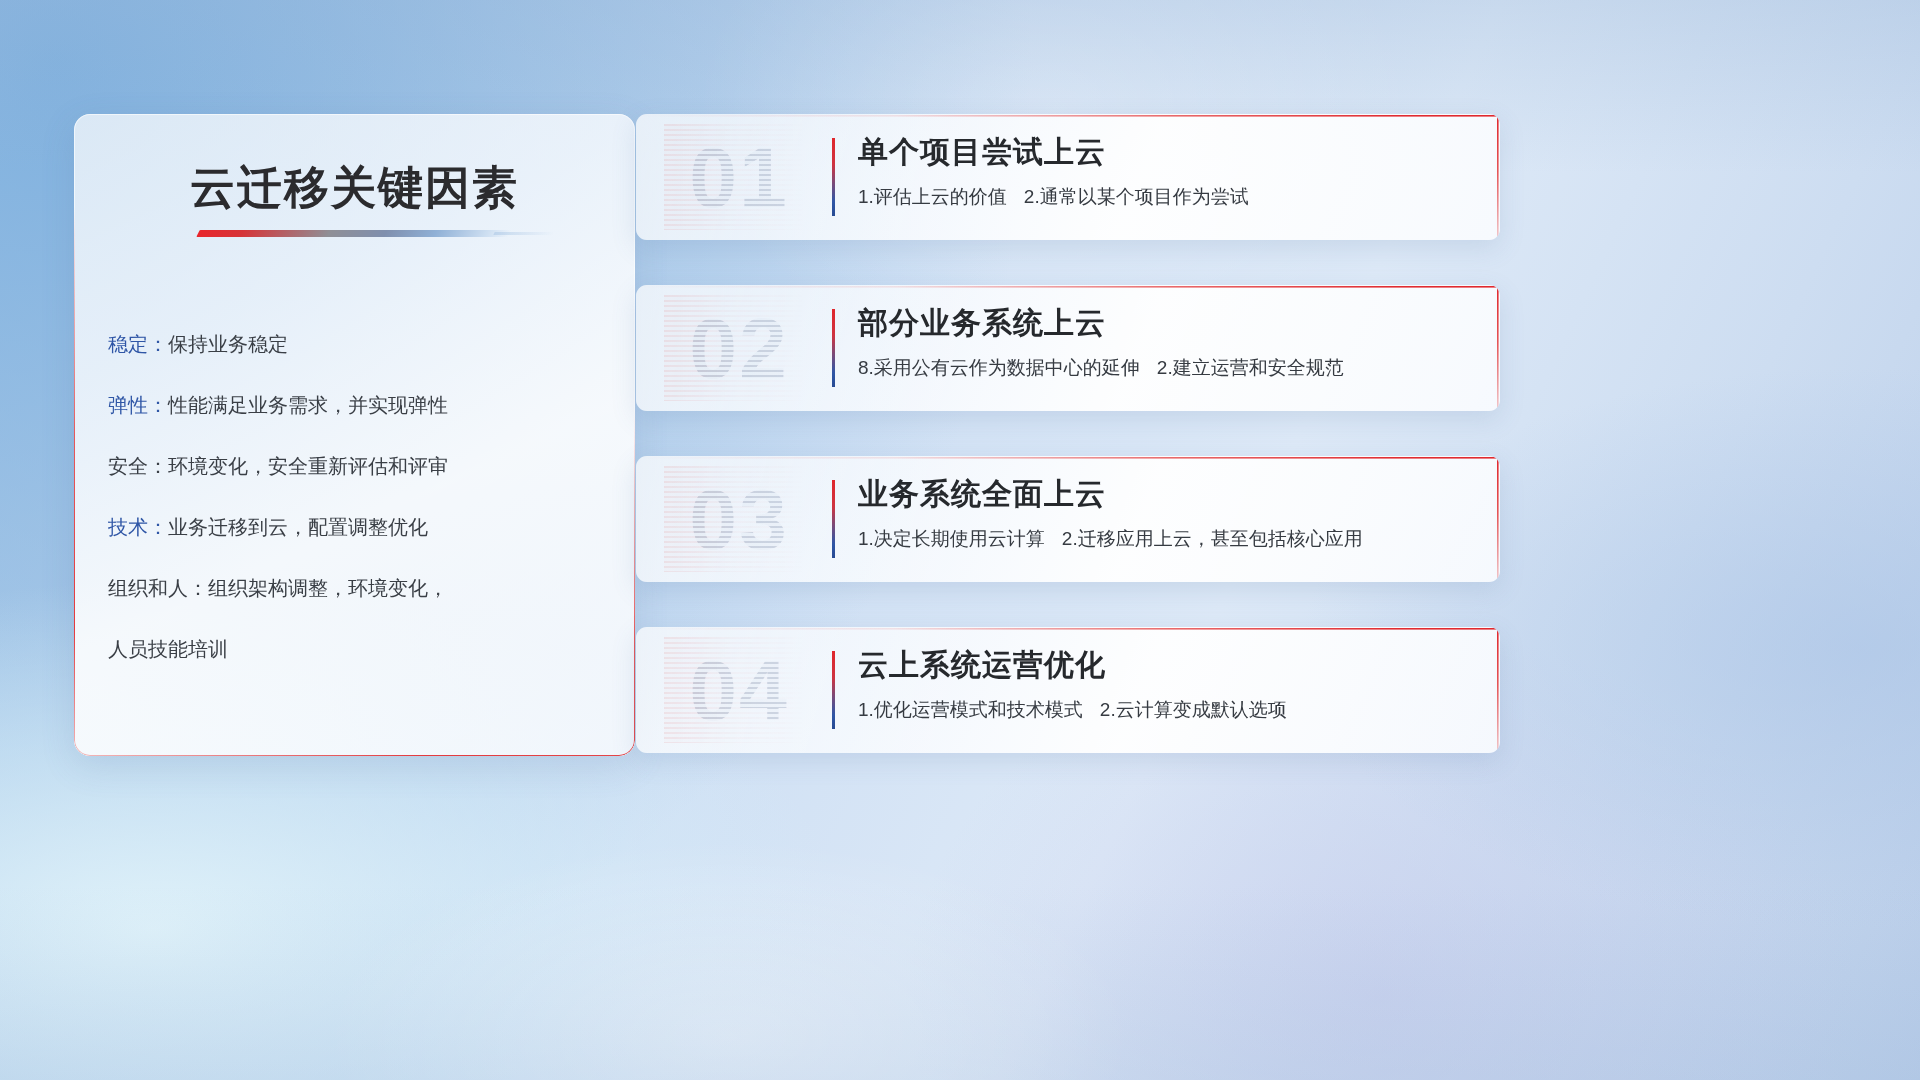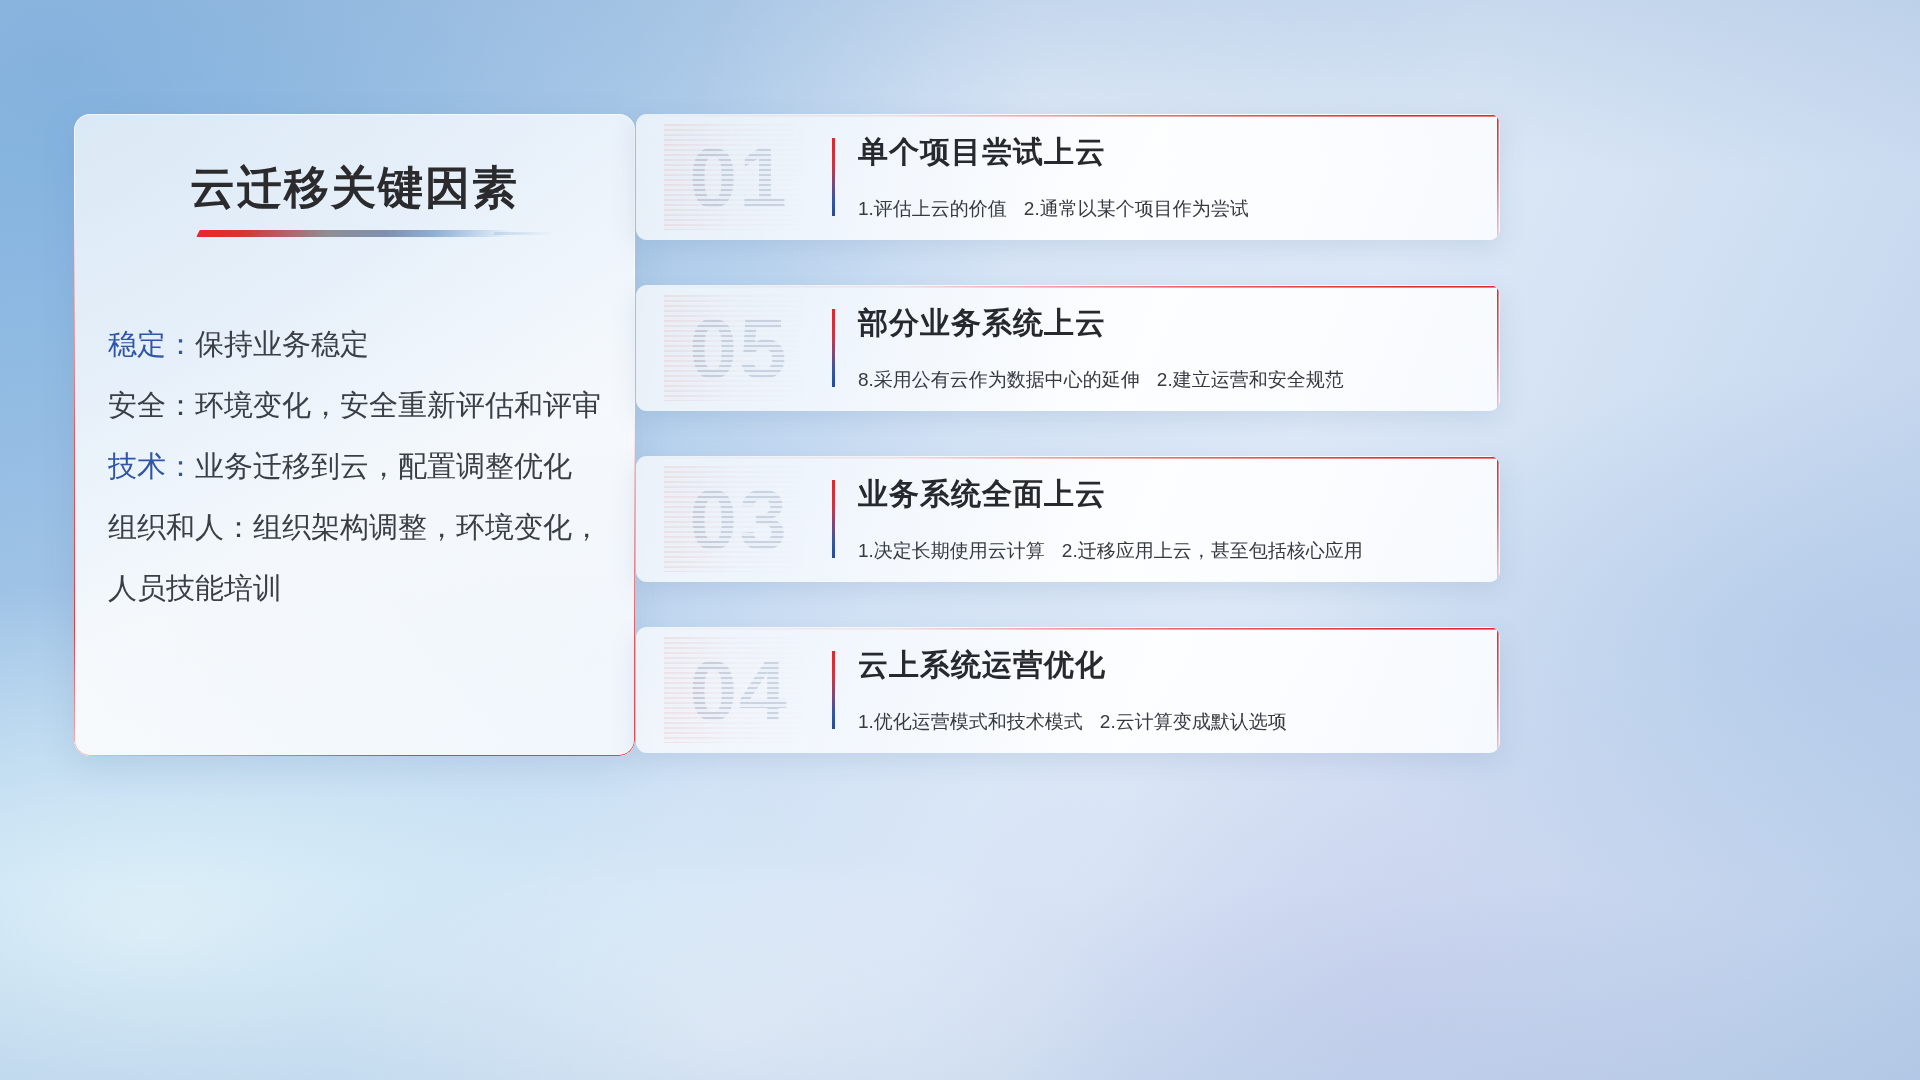--- a/index.html
+++ b/index.html
@@ -66,21 +66,21 @@
   }
   #panel-rule-tail{
     position:absolute;left:420px;top:118px;width:60px;height:3px;
     background:linear-gradient(90deg,rgba(180,205,232,0.7) 0%,rgba(200,220,240,0) 100%);
     transform:skewX(-26deg);
   }
   #panel-list{
     position:absolute;left:34px;right:18px;top:200px;
   }
   .panel-line{
-    font-size:29px;line-height:61px;color:#3a3f46;white-space:nowrap;
+    font-size:20px;line-height:61px;color:#3a3f46;white-space:nowrap;
     font-family:"Liberation Sans","DejaVu Sans",sans-serif;
   }
   .panel-line .lbl{color:#2f56a6;}
   .panel-line .lbl-dark{color:#3a3f46;text-align:center;}
 
   
   #cards{position:absolute;left:636px;top:114px;width:866px;}
   .card{
     position:relative;width:864px;height:126px;margin-bottom:45px;
     border-radius:11px;
@@ -119,21 +119,21 @@
     position:absolute;left:196px;top:24px;width:2.6px;height:78px;
     background:linear-gradient(180deg,#e0262c 0%,#cf3340 34%,#7a4a78 58%,#2f56a6 82%,#274a92 100%);
   }
   .card-text{position:absolute;left:222px;top:16px;right:20px;}
   .card-title{
     font-size:30px;font-weight:bold;color:#26292d;letter-spacing:1px;
     line-height:44px;white-space:nowrap;
     font-family:Liberation Serif, serif;
   }
   .card-sub{
-    margin-top:21px;font-size:19px;color:#363b42;line-height:27px;white-space:nowrap;
+    margin-top:9px;font-size:19px;color:#363b42;line-height:27px;white-space:nowrap;
     font-family:"Liberation Sans","DejaVu Sans",sans-serif;
   }
   .card-sub .gap{display:inline-block;width:17px;}
 </style>
 </head>
 <body>
 
 <div id="bg">
   <div class="bg-layer bg-base"></div>
   <div class="bg-layer bg-blob1"></div>
@@ -151,20 +151,23 @@
   <div id="panel-title">云迁移关键因素</div>
 
   <div id="panel-rule"></div>
   <div id="panel-rule-tail"></div>
 
   <div id="panel-list">
     <div class="panel-line">
       <span class="lbl">稳定：</span><span>保持业务稳定</span>
     </div>
     <div class="panel-line">
+      <span class="lbl">弹性：</span><span>性能满足业务需求，并实现弹性</span>
+    </div>
+    <div class="panel-line">
       <span class="lbl-dark">安全：</span><span>环境变化，安全重新评估和评审</span>
     </div>
     <div class="panel-line">
       <span class="lbl">技术：</span><span>业务迁移到云，配置调整优化</span>
     </div>
     <div class="panel-line">
       <span class="lbl-dark">组织和人：</span><span>组织架构调整，环境变化，</span>
     </div>
     <div class="panel-line">
       <span class="lbl-dark"></span><span>人员技能培训</span>
@@ -183,21 +186,21 @@
       <div class="card-title">单个项目尝试上云</div>
       <div class="card-sub">
         <span>1.评估上云的价值</span><span class="gap"></span><span>2.通常以某个项目作为尝试</span>
       </div>
     </div>
   </div>
 
   <div class="card">
     <div class="card-gloss"></div>
     <div class="card-edge"></div>
-    <div class="card-num">05</div>
+    <div class="card-num">02</div>
     <div class="card-bar"></div>
     <div class="card-text">
       <div class="card-title">部分业务系统上云</div>
       <div class="card-sub">
         <span>8.采用公有云作为数据中心的延伸</span><span class="gap"></span><span>2.建立运营和安全规范</span>
       </div>
     </div>
   </div>
 
   <div class="card">

